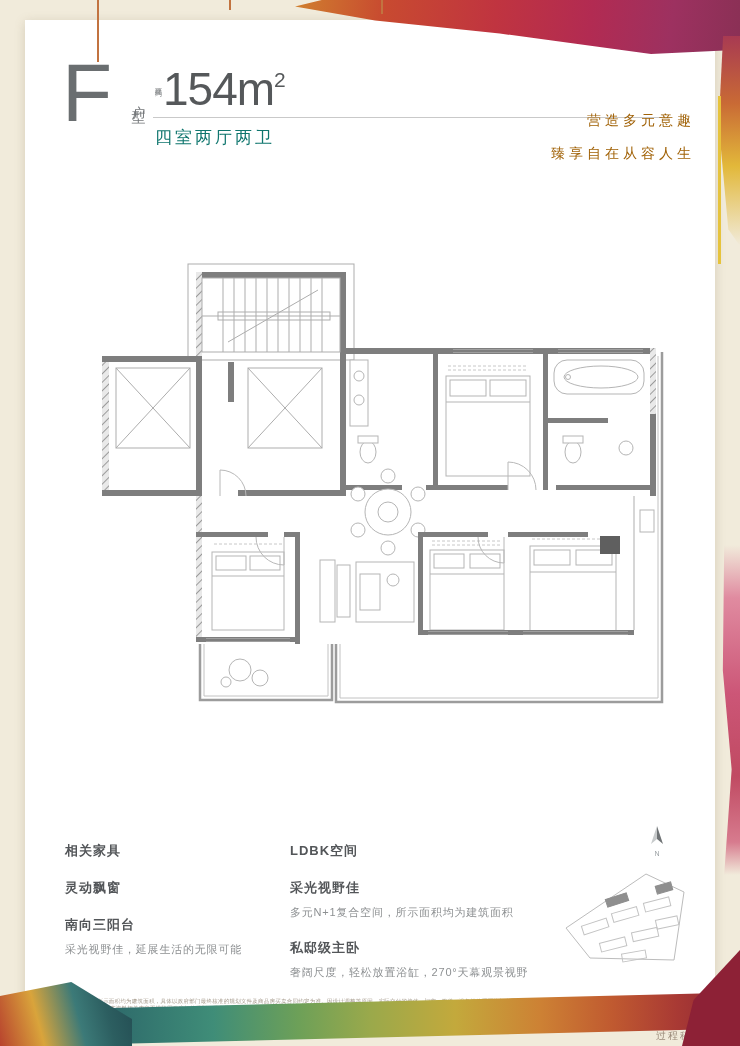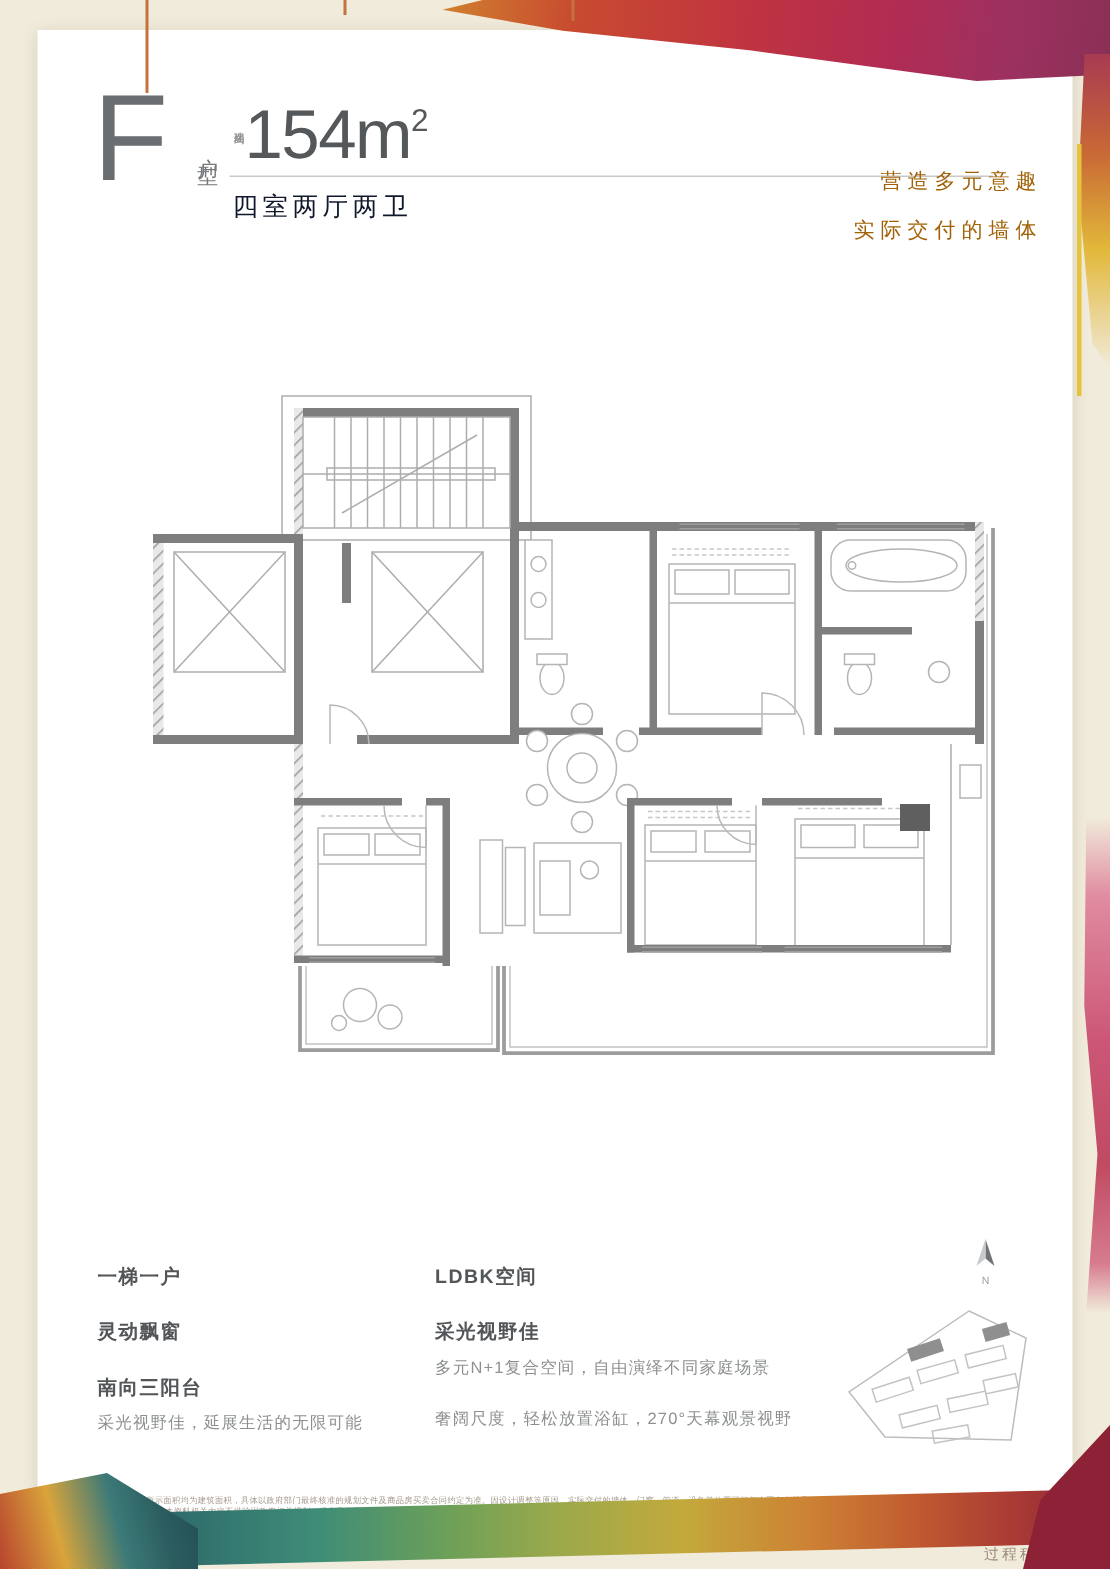--- a/index.html
+++ b/index.html
@@ -35,21 +35,21 @@
   .accent-line.l3{left:381px;top:0;height:14px;}
 
   
   .hdr{position:absolute;z-index:2;color:#64686a;}
   .unit-letter{left:62px;top:52px;font-size:82px;font-weight:400;color:#6a6e70;line-height:1;}
   .unit-type{left:130px;top:94px;font-size:14px;color:#74777a;writing-mode:vertical-rl;letter-spacing:5px;}
   .area-prefix{left:153px;top:82px;font-size:7px;color:#8b8e90;writing-mode:vertical-rl;letter-spacing:1px;}
   .area-value{left:163px;top:66px;font-size:46px;font-weight:500;color:#55585a;letter-spacing:-1px;line-height:1;}
   .area-value sup{font-size:21px;vertical-align:18px;font-weight:400;}
   .hdr-rule{left:153px;top:117px;width:509px;height:1px;background:#c9c9c9;}
-  .layout-desc{left:155px;top:126px;font-size:17px;letter-spacing:3px;color:#0f172a;}
+  .layout-desc{left:155px;top:126px;font-size:17px;letter-spacing:3px;color:#0f766e;}
   .tagline{right:45px;text-align:right;font-size:14px;letter-spacing:4px;color:#a16207;}
   .tagline.t1{top:112px;}
   .tagline.t2{top:145px;}
 
   
   .plan{position:absolute;left:88px;top:260px;width:580px;height:450px;z-index:2;}
   .plan .wall{fill:#7e7e7e;}
   .plan .hwall{fill:url(#hatch);}
   .plan .thin{stroke:#adadad;stroke-width:1;fill:none;}
   .plan .furn{stroke:#b5b5b5;stroke-width:1;fill:#ffffff;}
@@ -94,21 +94,21 @@
 
   <div class="card"></div>
 
   <div class="hdr unit-letter">F</div>
   <div class="hdr unit-type">户型</div>
   <div class="hdr area-prefix">建面约</div>
   <div class="hdr area-value"><span>154m</span><sup>2</sup></div>
   <div class="hdr hdr-rule"></div>
   <div class="hdr layout-desc">四室两厅两卫</div>
   <div class="hdr tagline t1">营造多元意趣</div>
-  <div class="hdr tagline t2">实际交付的墙体</div>
+  <div class="hdr tagline t2">臻享自在从容人生</div>
 
   <svg class="plan" viewBox="0 0 580 450">
     <defs>
       <pattern id="hatch" width="6" height="6" patternUnits="userSpaceOnUse" patternTransform="rotate(45)">
         <rect width="6" height="6" fill="#e9e9e9"></rect>
         <line x1="0" y1="0" x2="0" y2="6" stroke="#9b9b9b" stroke-width="2"></line>
       </pattern>
     </defs>
 
     <g>
@@ -265,39 +265,40 @@
     <g>
       <polyline class="bal" points="574,92 574,442 248,442 248,384"></polyline>
       <polyline class="bal2" points="570,96 570,438 252,438 252,384"></polyline>
       <line class="thin" x1="546" y1="236" x2="546" y2="370"></line>
       <rect class="furnl" x="552" y="250" width="14" height="22"></rect>
     </g>
   </svg>
 
   <div class="features colL">
     <div class="feature">
-      <div class="title">一梯一户</div>
+      <div class="title">相关家具</div>
     </div>
     <div class="feature">
       <div class="title">灵动飘窗</div>
     </div>
     <div class="feature">
       <div class="title">南向三阳台</div>
       <div class="desc">采光视野佳，延展生活的无限可能</div>
     </div>
   </div>
   <div class="features colR">
     <div class="feature">
       <div class="title">LDBK空间</div>
     </div>
     <div class="feature">
       <div class="title">采光视野佳</div>
-      <div class="desc">多元N+1复合空间，自由演绎不同家庭场景</div>
-    </div>
-    <div class="feature">
+      <div class="desc">多元N+1复合空间，所示面积均为建筑面积</div>
+    </div>
+    <div class="feature">
+      <div class="title">私邸级主卧</div>
       <div class="desc">奢阔尺度，轻松放置浴缸，270°天幕观景视野</div>
     </div>
   </div>
 
   <div class="compass">
     <svg width="22" height="24" viewBox="0 0 22 24">
       <path d="M11 2 L17 20 L11 15 Z" fill="#6f7375"></path>
       <path d="M11 2 L5 20 L11 15 Z" fill="#c7cacb"></path>
     </svg>
     <div class="n">N</div>

